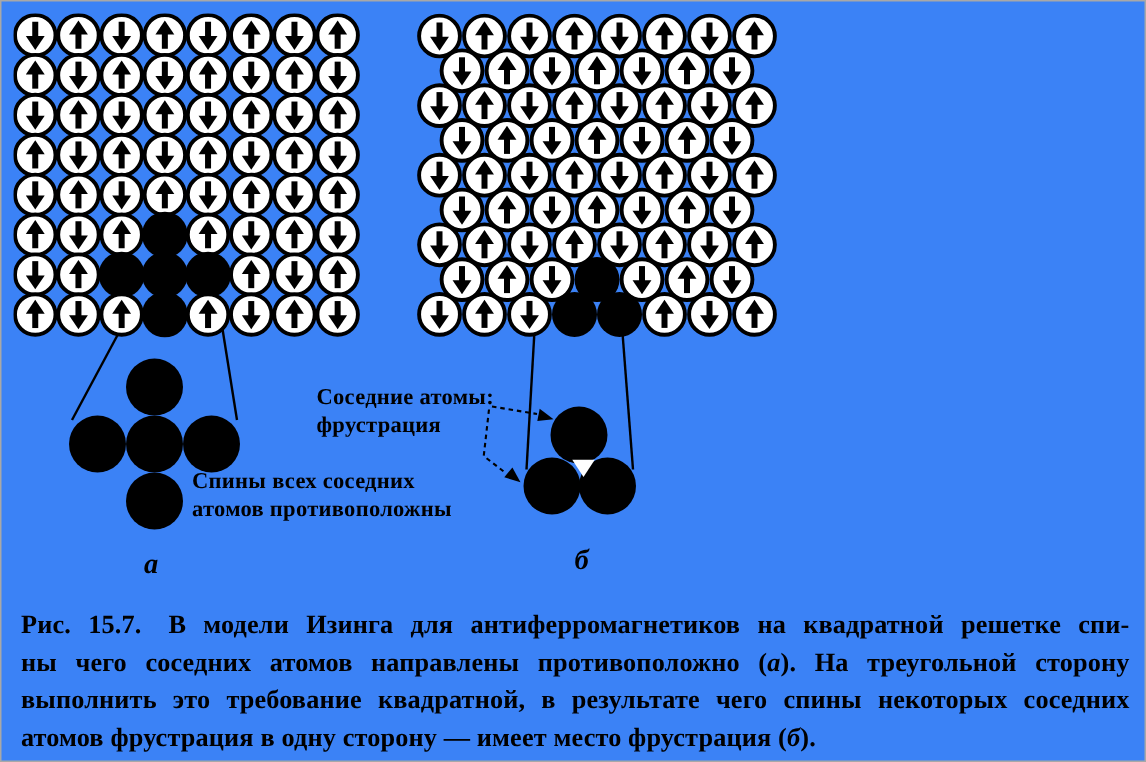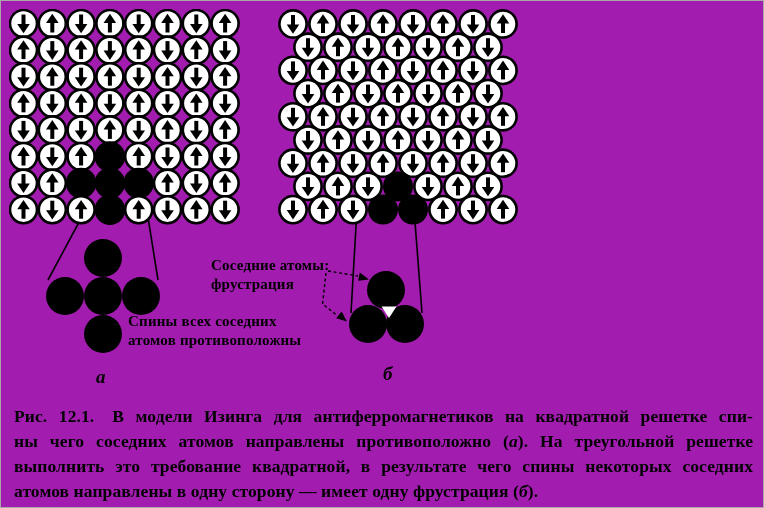--- a/index.html
+++ b/index.html
@@ -1,17 +1,17 @@
 <!DOCTYPE html>
 <html><head>
 <meta charset="utf-8">
 <style>
   html,body{margin:0;padding:0;background:#fff;}
   #page{
-    position:relative;width:764px;height:508px;background:#a21caf;
+    position:relative;width:764px;height:508px;background:#3b82f6;
     border:1px solid #a8a8a8;box-sizing:border-box;overflow:hidden;
     font-family:"Liberation Serif","DejaVu Serif",serif;color:#000;
   }
   svg{position:absolute;left:0;top:0;}
   #overlay{width:764px;height:508px;z-index:1;}
   #latticeA{left:8px;top:8px;z-index:2;}
   #latticeB{left:277px;top:8px;z-index:2;}
   .atom{fill:#fff;stroke:#000;stroke-width:2.6px;}
   .atom-black{fill:#000;stroke:none;}
   .spin{fill:#000;stroke:none;}
@@ -713,19 +713,19 @@
 фрустрация</div>
 
   <div class="fig-label" style="left:127px;top:311px;">Спины всех соседних
 атомов противоположны</div>
 
   <div class="panel-letter" style="left:95px;top:365px;">а</div>
 
   <div class="panel-letter" style="left:382px;top:362px;">б</div>
 
   <div id="caption">
-      <div class="cap-line just"><span style="margin-right: 18px;">Рис. 12.1.</span><span>В модели Изинга для антиферромагнетиков на квадратной решетке спи-</span></div>
-      <div class="cap-line just"><span>ны чего соседних атомов направлены противоположно (</span><span class="it">а</span><span>). На треугольной решетке</span></div>
+      <div class="cap-line just"><span style="margin-right: 18px;">Рис. 15.7.</span><span>В модели Изинга для антиферромагнетиков на квадратной решетке спи-</span></div>
+      <div class="cap-line just"><span>ны чего соседних атомов направлены противоположно (</span><span class="it">а</span><span>). На треугольной сторону</span></div>
       <div class="cap-line just"><span>выполнить это требование квадратной, в результате чего спины некоторых соседних</span></div>
-      <div class="cap-line"><span>атомов направлены в одну сторону — имеет одну фрустрация (</span><span class="it">б</span><span>).</span></div>
+      <div class="cap-line"><span>атомов фрустрация в одну сторону — имеет место фрустрация (</span><span class="it">б</span><span>).</span></div>
     </div>
 
 </div>
 
 </body></html>

